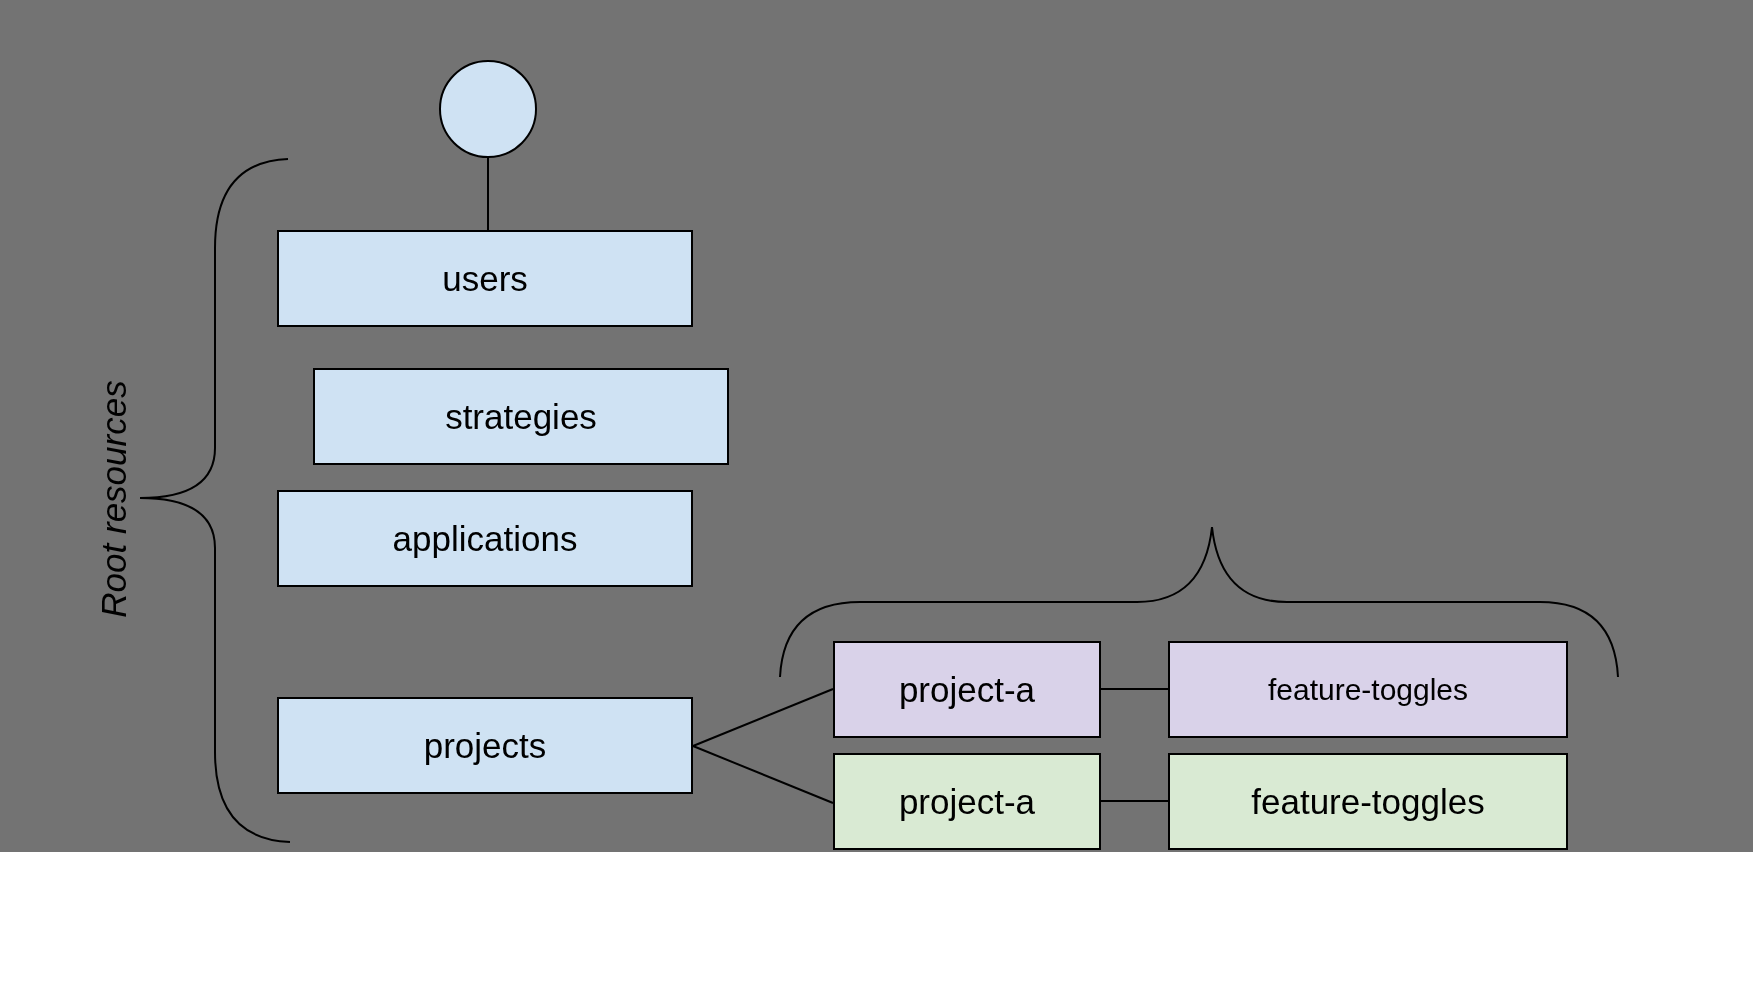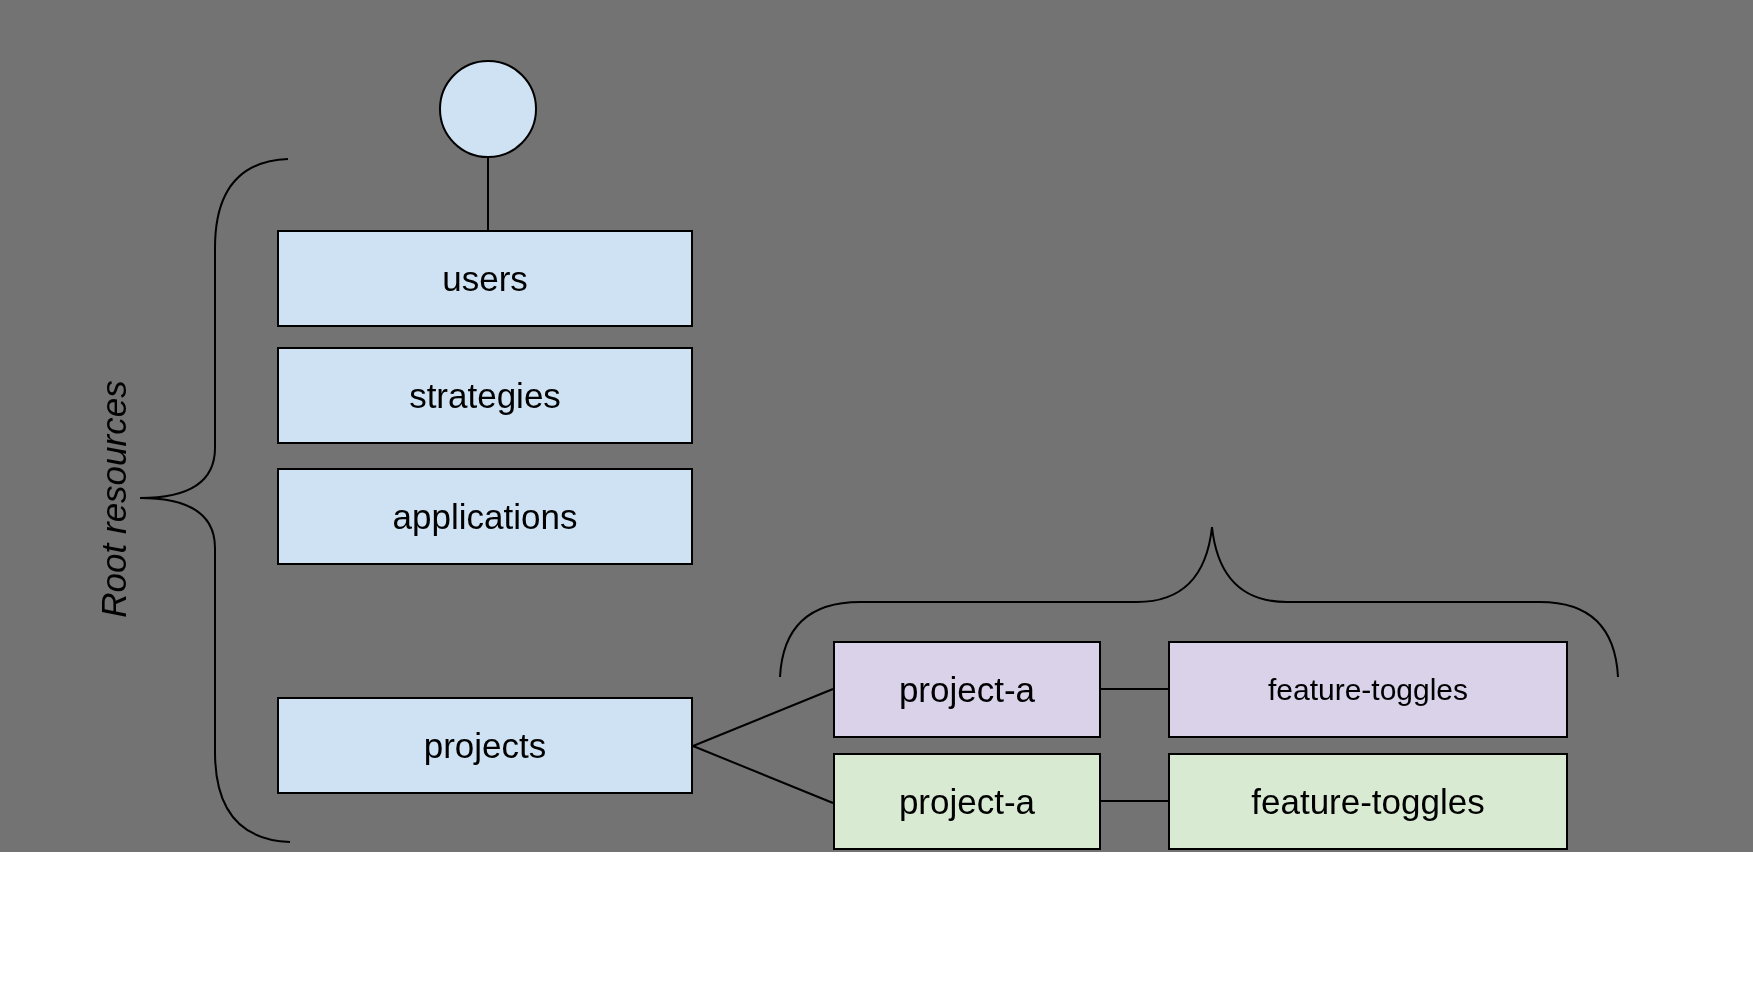--- a/index.html
+++ b/index.html
@@ -80,22 +80,22 @@
     <path d="M 780 677 Q 784 602 860 602 L 1137 602 Q 1204 602 1212 527 Q 1220 602 1287 602 L 1540 602 Q 1614 602 1618 677" fill="none" stroke="#000000" stroke-width="2"></path>
 
     <line x1="693" y1="746" x2="833" y2="689" stroke="#000000" stroke-width="2"></line>
     <line x1="693" y1="746" x2="833" y2="803" stroke="#000000" stroke-width="2"></line>
 
     <line x1="1101" y1="689" x2="1168" y2="689" stroke="#000000" stroke-width="2"></line>
     <line x1="1101" y1="801" x2="1168" y2="801" stroke="#000000" stroke-width="2"></line>
   </svg>
 
   <div class="node root-node" style="top: 230px; background-color: rgb(207, 226, 243);">users</div>
-  <div class="node root-node" style="top: 347px; background-color: rgb(207, 226, 243);">strategies</div>
-  <div class="node root-node" style="top: 468px; background-color: rgb(207, 226, 243);">applications</div>
+  <div class="node root-node" style="top: 368px; background-color: rgb(207, 226, 243); margin-left: 36px;">strategies</div>
+  <div class="node root-node" style="top: 490px; background-color: rgb(207, 226, 243);">applications</div>
   <div class="node root-node" style="top: 697px; background-color: rgb(207, 226, 243);">projects</div>
 
   <div class="node project-col" style="top: 641px; background-color: rgb(217, 210, 233);">project-a</div>
   <div class="node resource-col small-label" style="top: 641px; background-color: rgb(217, 210, 233);">feature-toggles</div>
 
   <div class="node project-col" style="top: 753px; background-color: rgb(217, 234, 211);">project-a</div>
   <div class="node resource-col" style="top: 753px; background-color: rgb(217, 234, 211);">feature-toggles</div>
 
   <div class="brace-label vertical" style="left:113px; top:499px;">Root resources</div>
 

